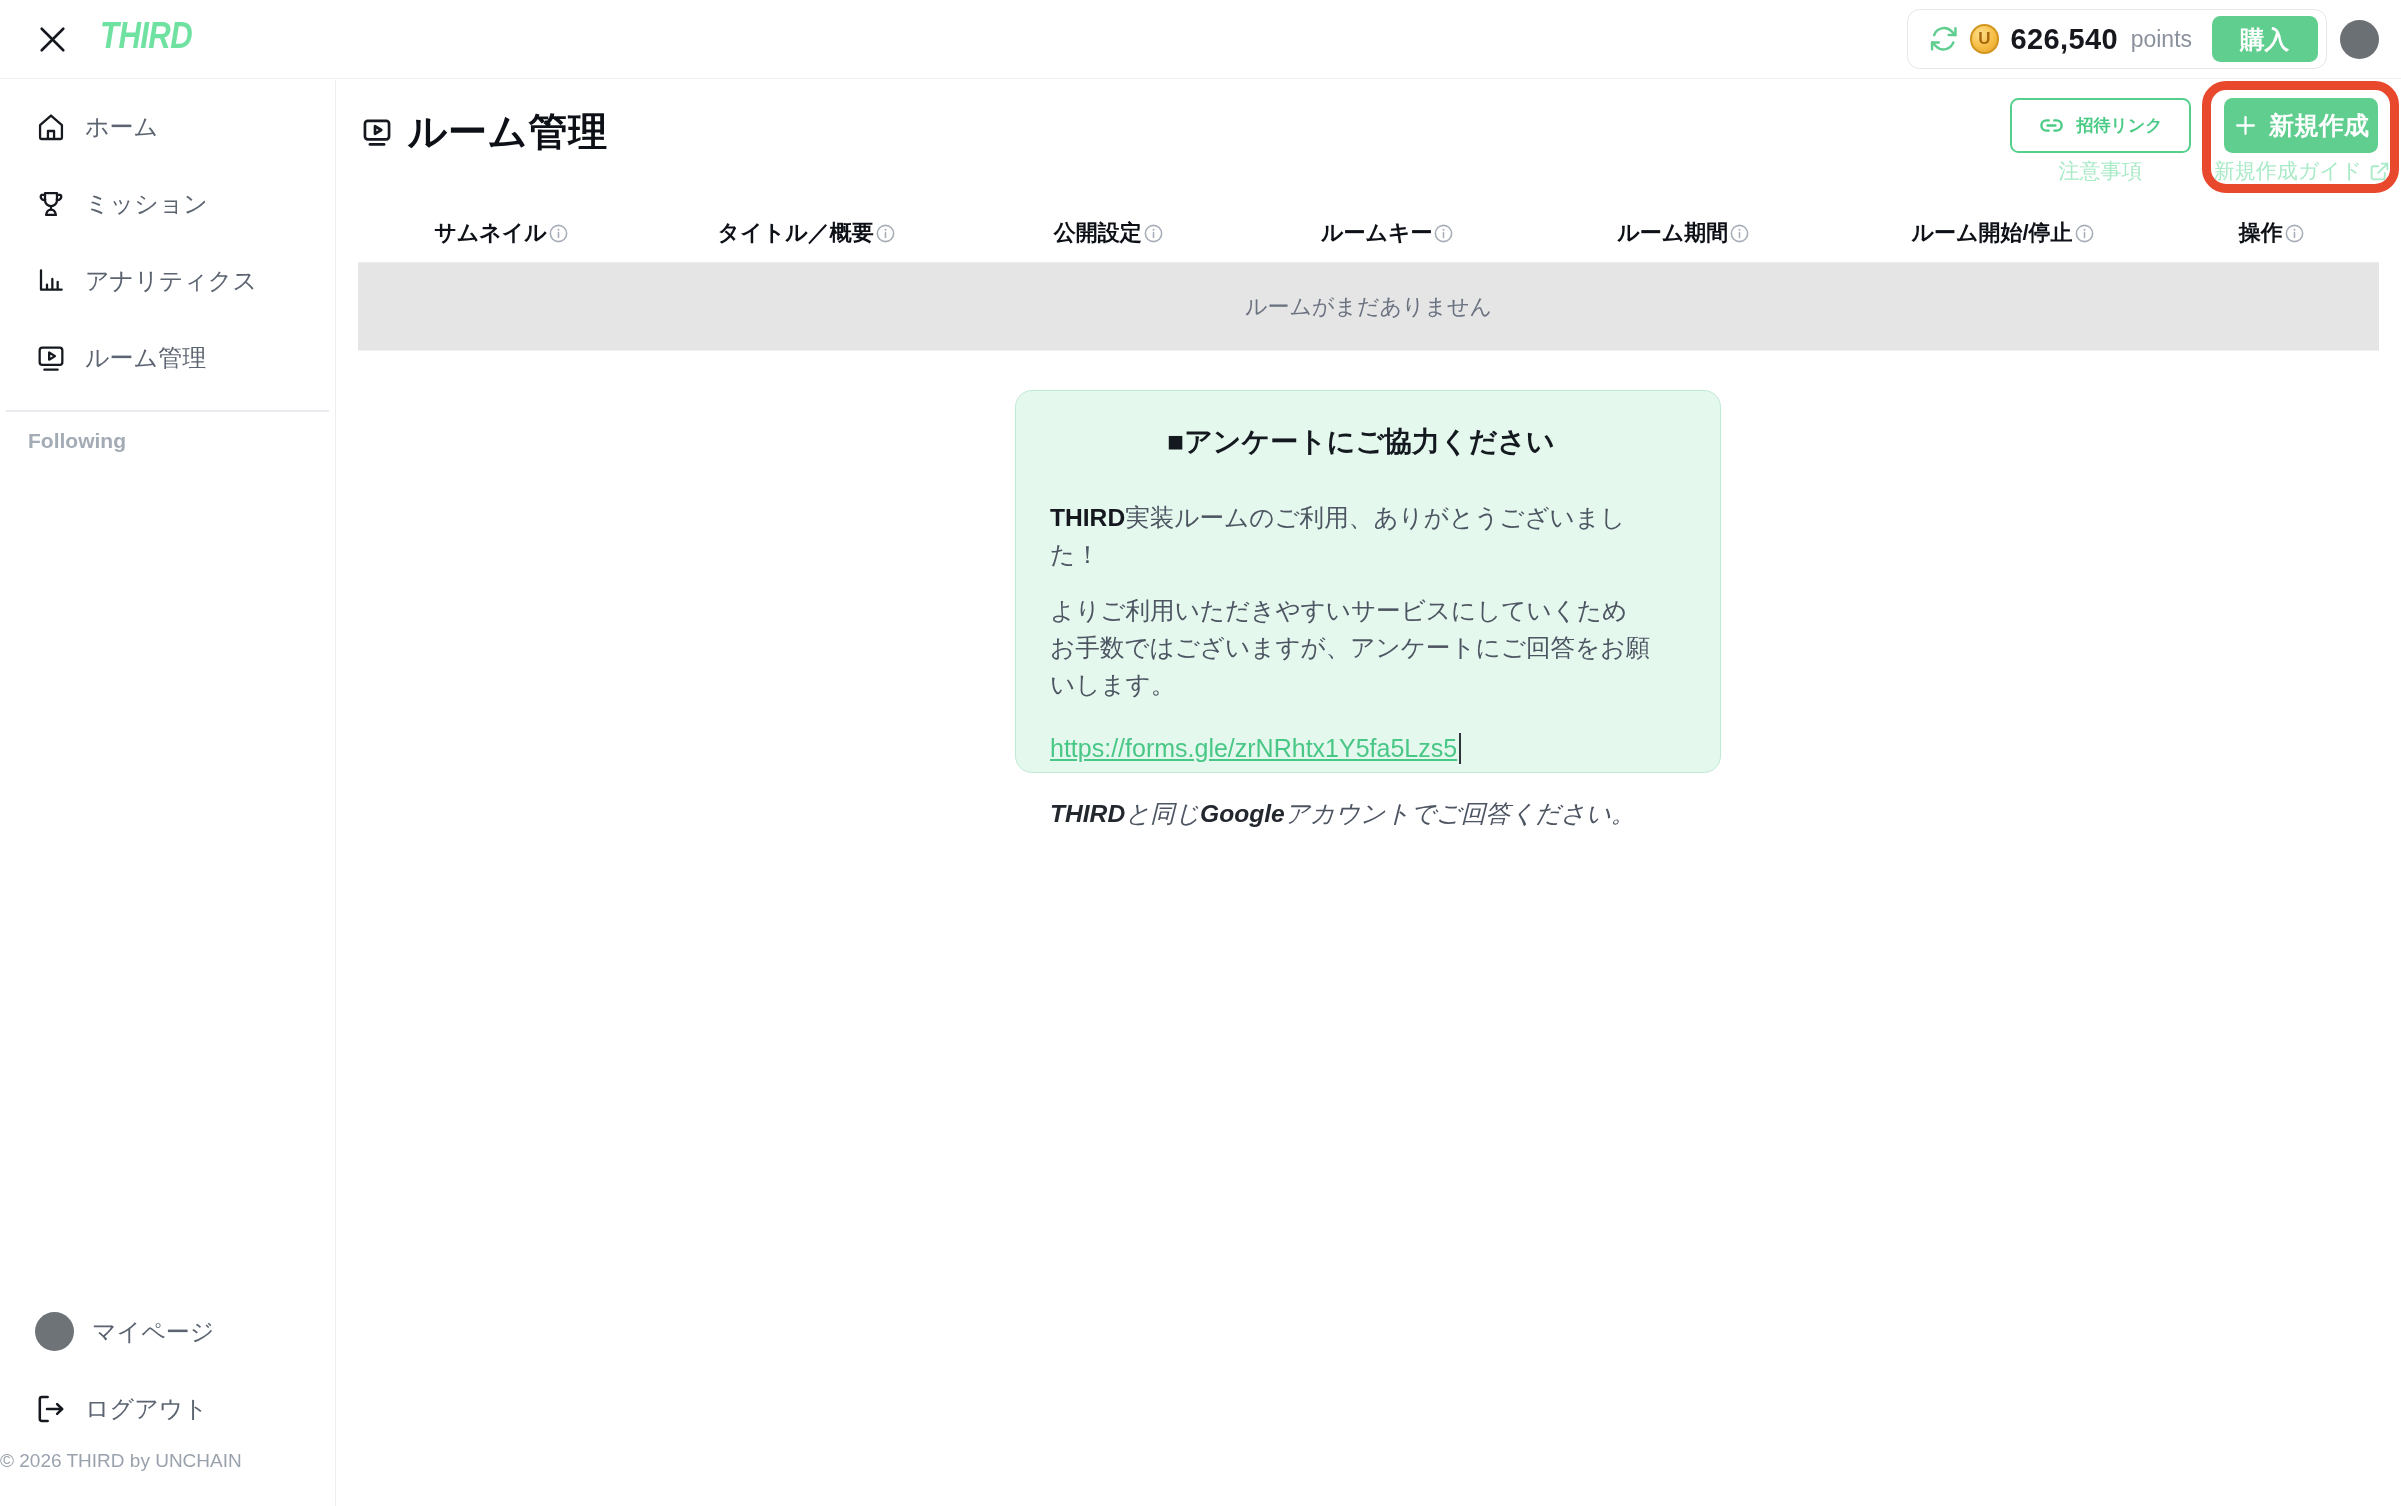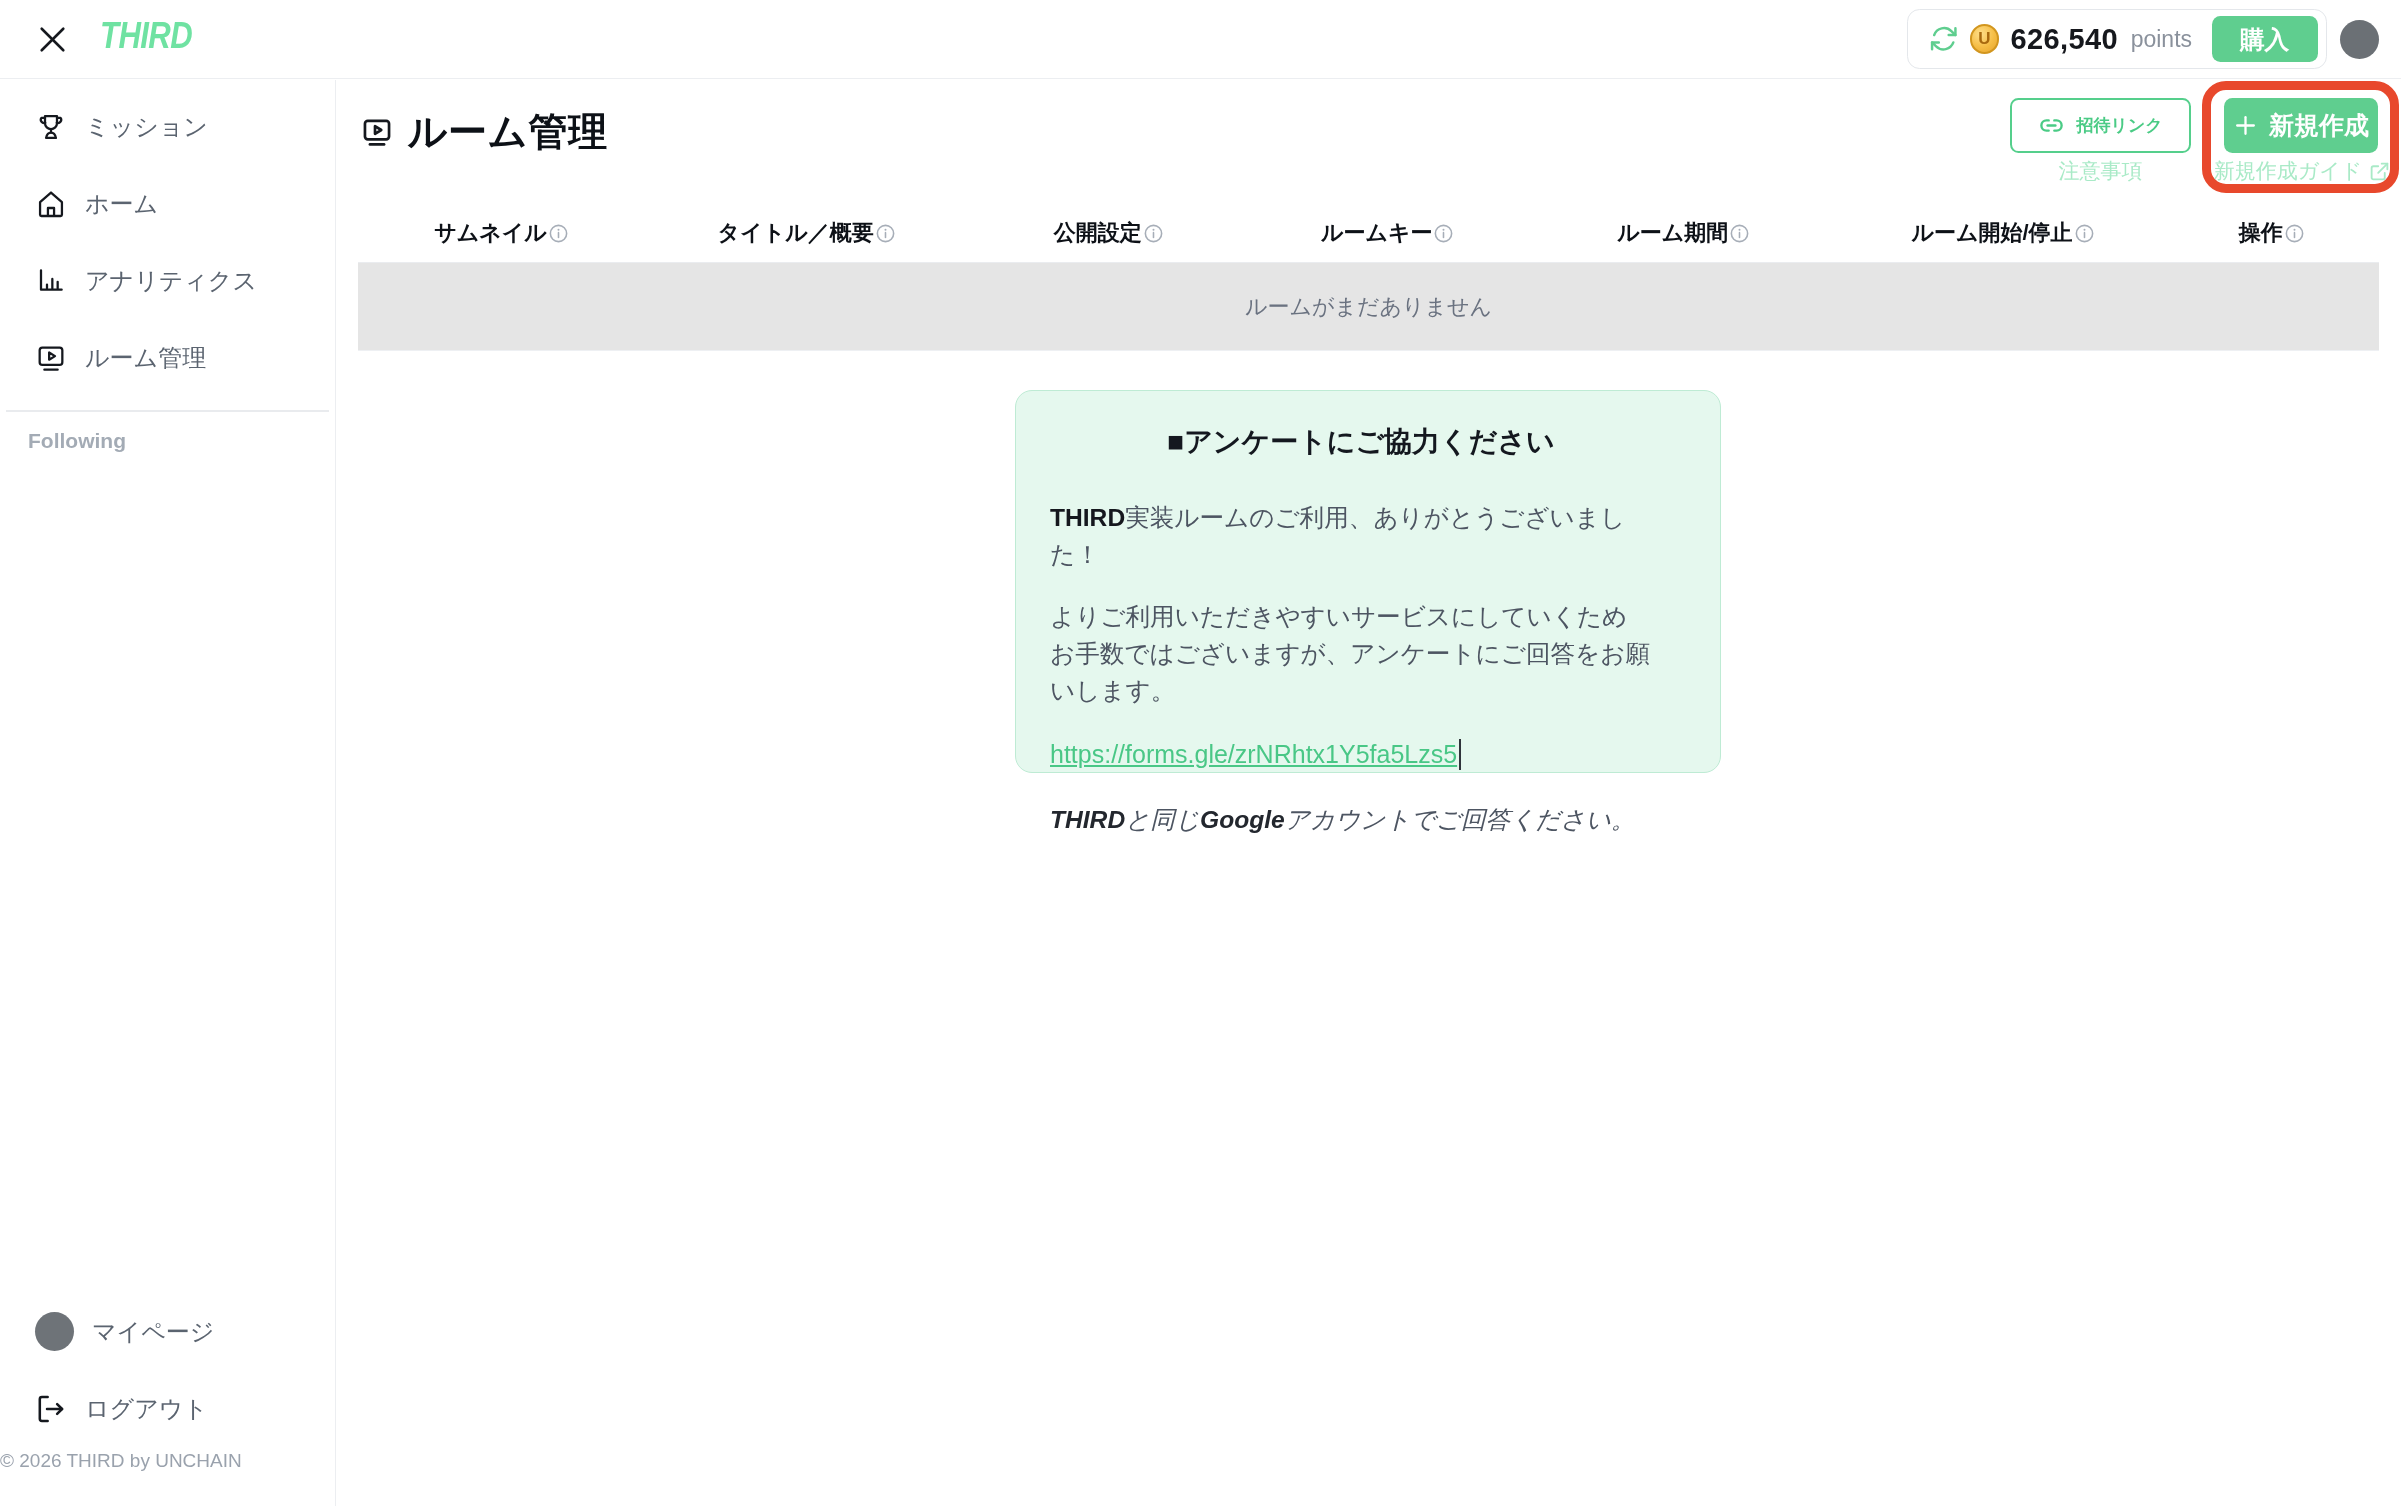--- a/index.html
+++ b/index.html
@@ -52,21 +52,21 @@
   .table { position:absolute; left:21px; top:124px; width:2021px; }
   .thead { display:flex; height:59px; align-items:center; border-bottom:1.4px solid #eaecef; }
   .th { display:flex; align-items:center; justify-content:center; gap:1px; font-size:22px; font-weight:800; color:#0d1117; }
   .c0{width:14.2%}.c1{width:16%}.c2{width:13.9%}.c3{width:13.7%}.c4{width:15.6%}.c5{width:16%}.c6{width:10.6%}
   .empty-row { height:88px; background:#e5e5e5; border-bottom:0.7px solid #eef0f3; display:flex; align-items:center; justify-content:center; font-size:22px; color:#6a7280; }
 
   
   .survey { position:absolute; left:678px; top:310px; width:706px; height:383px; background:#e5f8ee; border:1.4px solid #beebd4; border-radius:17px; padding:32px 48px 0 34px; }
   .survey-title { text-align:center; font-size:28px; font-weight:800; color:#14181f; margin-bottom:38px; }
   .survey p { font-size:24.6px; color:#4d5562; line-height:37px; }
-  .survey .p1 { margin-bottom:25px; }
+  .survey .p1 { margin-bottom:19px; }
   .survey .p2 { margin-bottom:29.5px; }
   .brand-strong { font-weight:700; color:#15181e; }
   .survey-link-row { margin-bottom:31px; display:flex; align-items:center; }
   .survey-link { font-size:25px; color:#49c786; text-decoration:underline; cursor:pointer; word-break:break-all; }
   .caret { display:inline-block; width:2.1px; height:31px; background:#30343b; margin-left:2.1px; }
   .survey-note { font-size:22.5px; font-style:italic; color:#9ba3ad; }
   .survey-note .b { font-weight:700; color:#23272e; }
 </style>
 </head>
 <body>
@@ -94,38 +94,38 @@
     <span class="points-unit">points</span>
     <button class="buy-btn">購入</button>
   </div>
   <div class="avatar-top"></div>
 </header>
 
 <aside class="sidebar">
   <nav class="nav">
     <div class="nav-item">
       <span>
+        <svg viewBox="0 0 24 24" width="32" height="32" fill="none" stroke="#15181e" stroke-width="1.7" stroke-linejoin="round">
+          <path d="M3.8 10.6 12 3.4l8.2 7.2V20a1 1 0 0 1-1 1H4.8a1 1 0 0 1-1-1z"></path>
+          <path d="M9.7 21v-6h4.6v6"></path>
+        </svg>
+      </span>
+      <span class="label">ホーム</span>
+    </div>
+    <div class="nav-item">
+      <span>
         <svg viewBox="0 0 24 24" width="32" height="32" fill="none" stroke="#15181e" stroke-width="1.7" stroke-linecap="round" stroke-linejoin="round">
           <path d="M7.5 3.8h9v5.3a4.5 4.5 0 0 1-9 0z"></path>
           <path d="M7.5 5.2H4.8a2.4 2.4 0 0 0 2.9 3.6"></path>
           <path d="M16.5 5.2h2.7a2.4 2.4 0 0 1-2.9 3.6"></path>
           <path d="M12 13.6v2.6"></path>
           <path d="M8.3 20.2c.5-2.5 2-4 3.7-4s3.2 1.5 3.7 4z"></path>
         </svg>
       </span>
       <span class="label">ミッション</span>
-    </div>
-    <div class="nav-item">
-      <span>
-        <svg viewBox="0 0 24 24" width="32" height="32" fill="none" stroke="#15181e" stroke-width="1.7" stroke-linejoin="round">
-          <path d="M3.8 10.6 12 3.4l8.2 7.2V20a1 1 0 0 1-1 1H4.8a1 1 0 0 1-1-1z"></path>
-          <path d="M9.7 21v-6h4.6v6"></path>
-        </svg>
-      </span>
-      <span class="label">ホーム</span>
     </div>
     <div class="nav-item">
       <span>
         <svg viewBox="0 0 24 24" width="32" height="32" fill="none" stroke="#15181e" stroke-width="1.7" stroke-linecap="round" stroke-linejoin="round">
           <path d="M4.5 4v14.5H20"></path>
           <line x1="9" y1="14.8" x2="9" y2="17.6"></line>
           <line x1="13" y1="10.5" x2="13" y2="17.6"></line>
           <line x1="17" y1="12.6" x2="17" y2="17.6"></line>
         </svg>
       </span>

